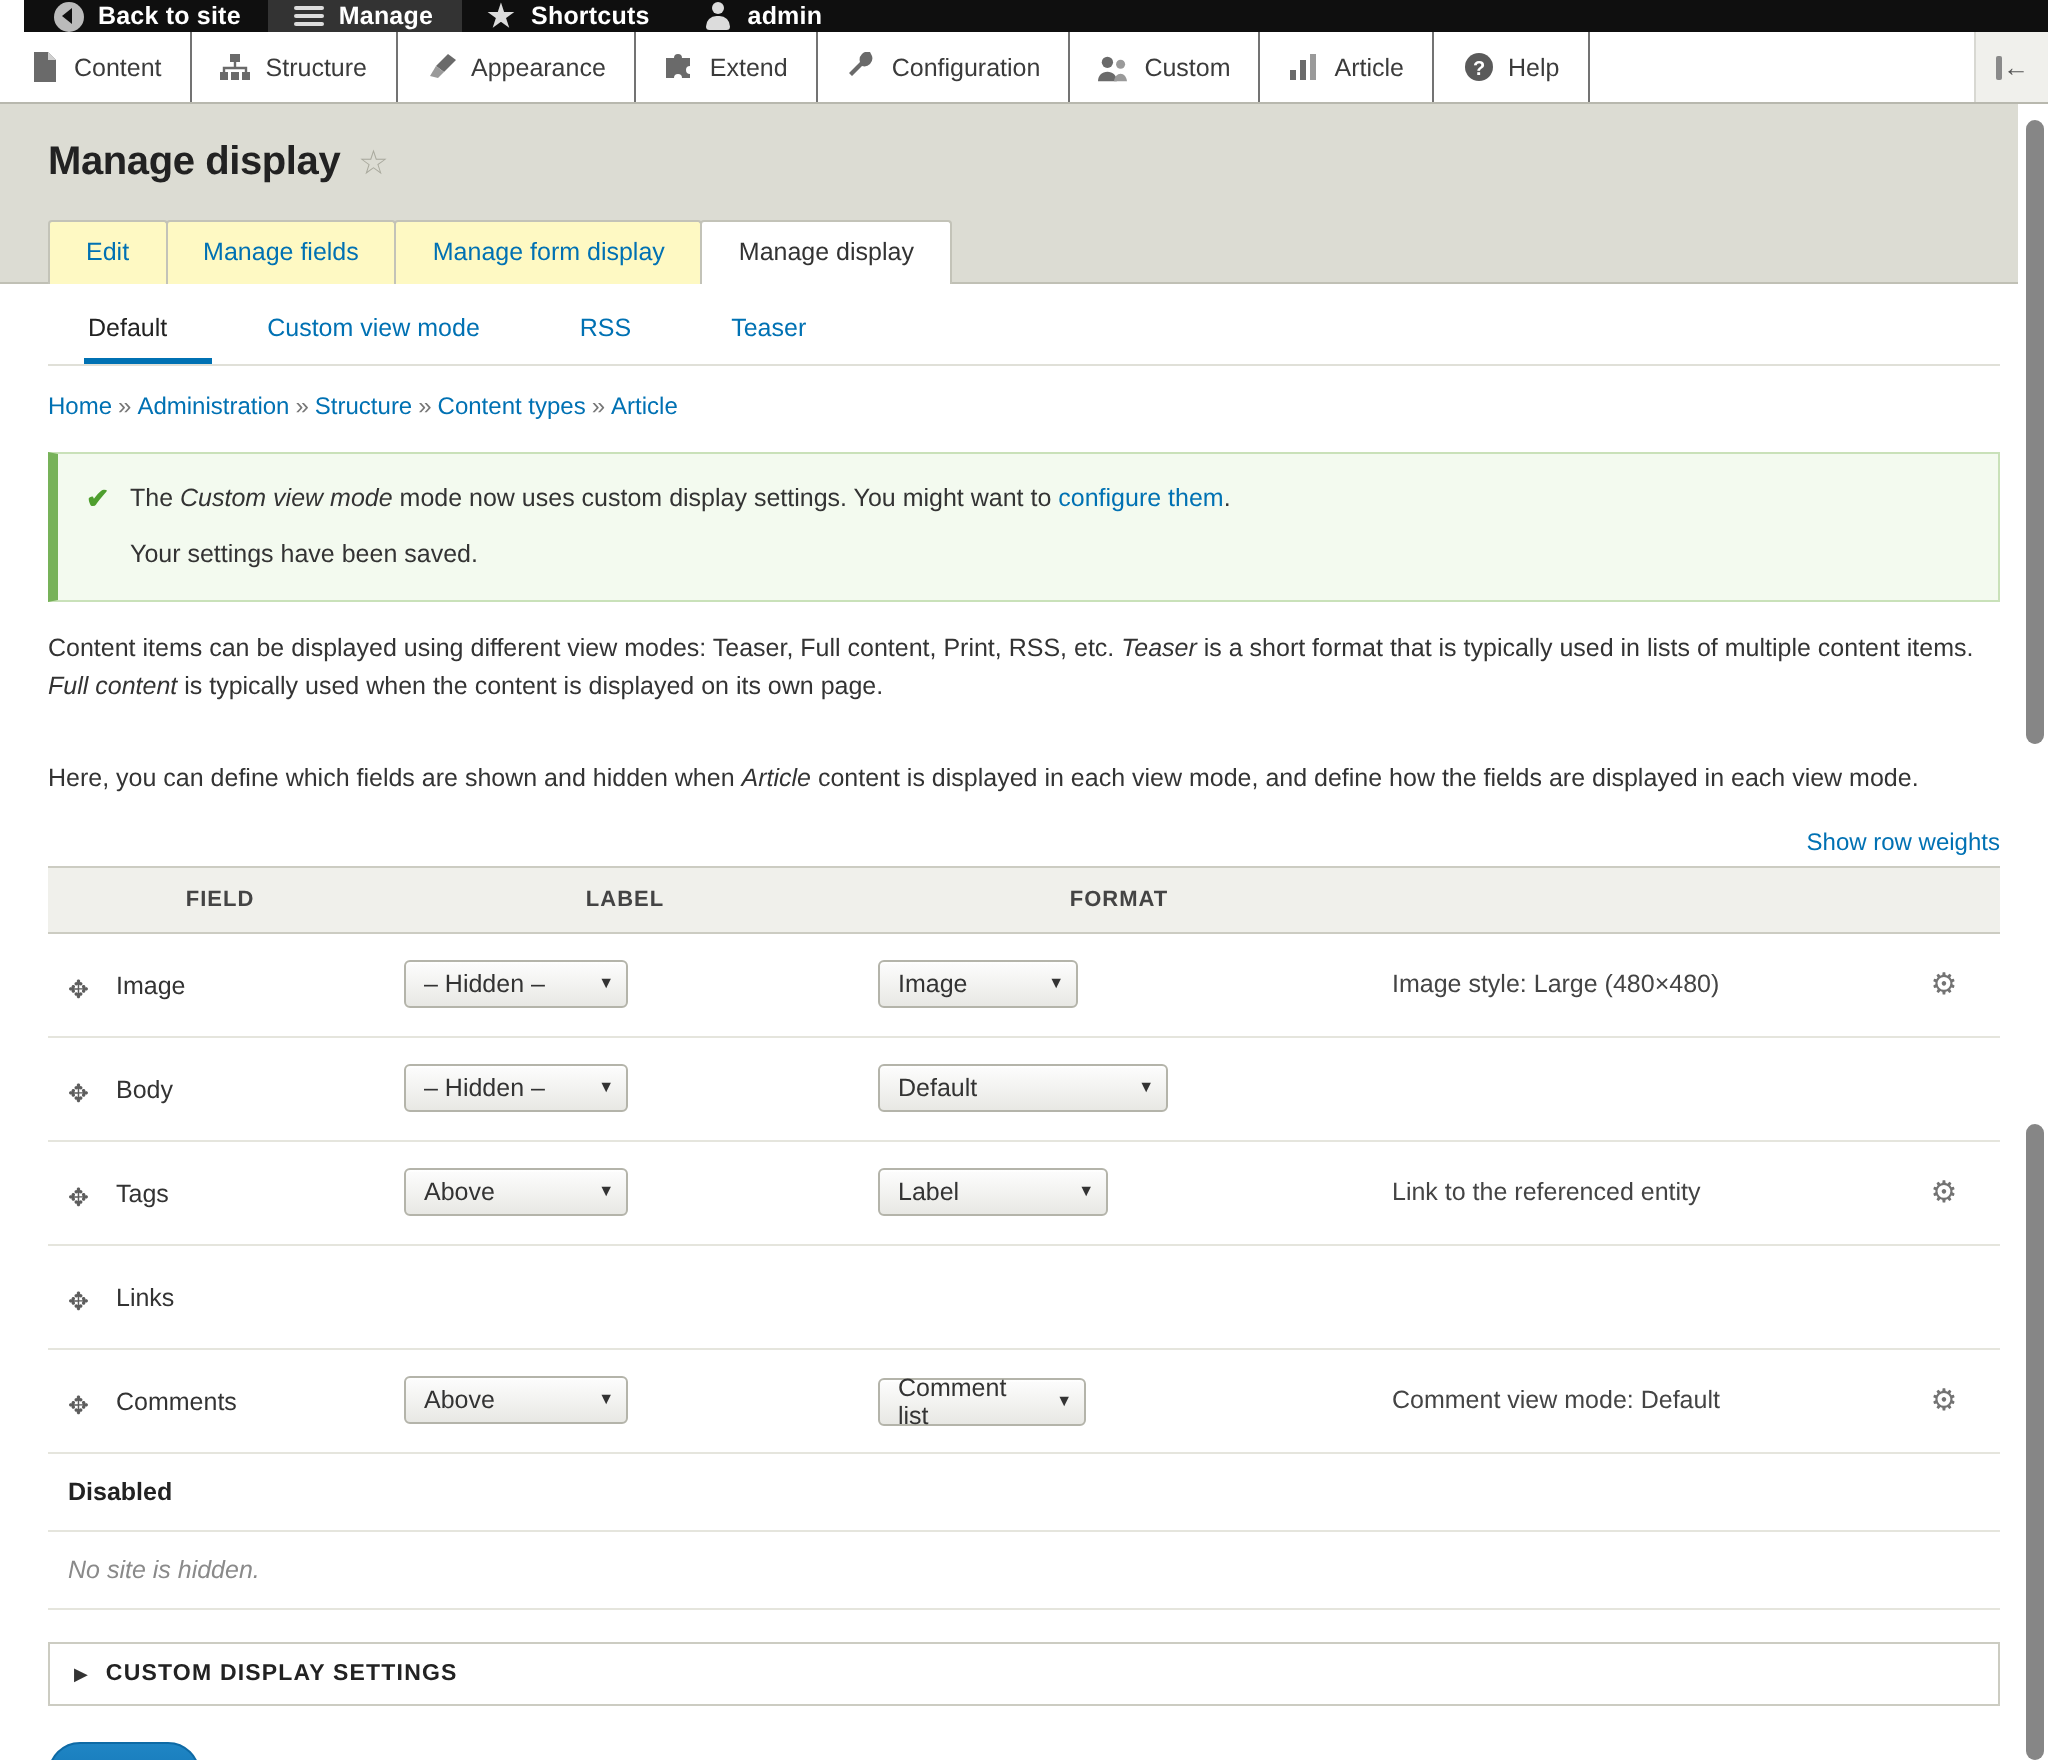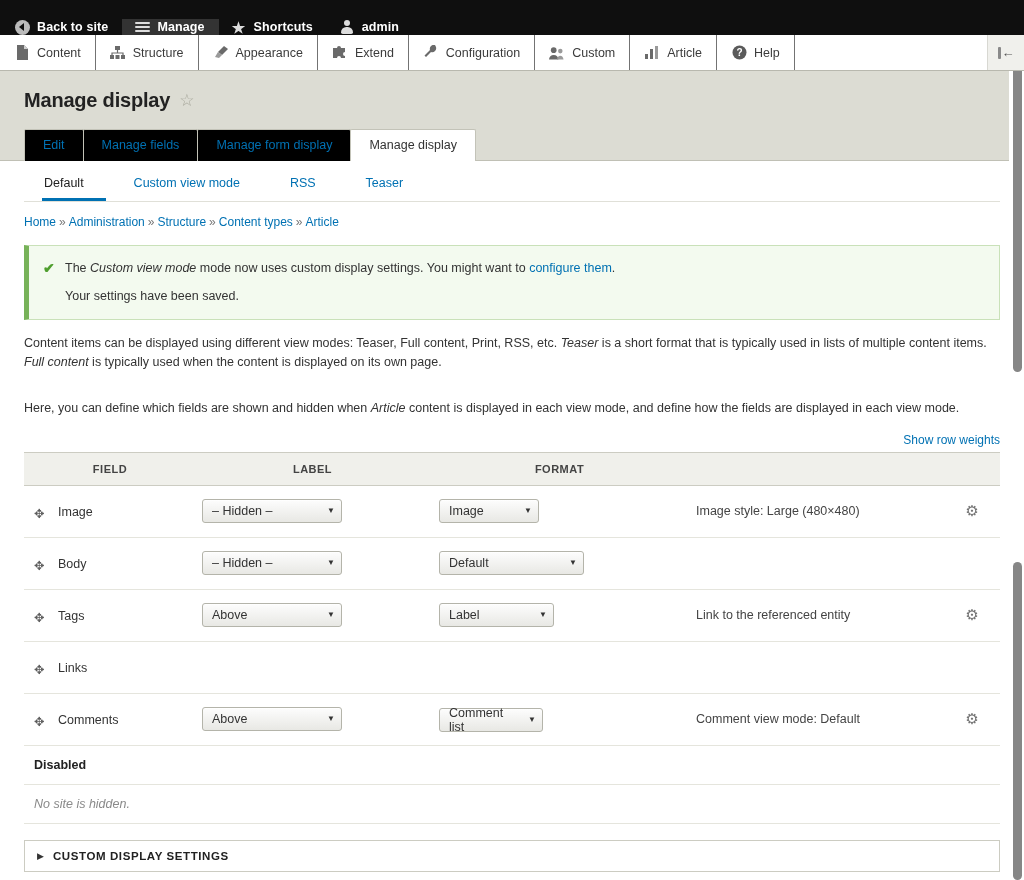--- a/index.html
+++ b/index.html
@@ -9,23 +9,23 @@
     font-family:"Liberation Sans", sans-serif;
     font-size:13px;
     color:#333;
     background:#fff;
     overflow:hidden;
     position:relative;
   }
 
   
   .toolbar-bar{
-    height:35px; background:#0f0f0f;
+    height:16px; background:#0f0f0f;
     display:flex; align-items:flex-end;
-    position:relative; z-index:20;
+    position:relative; z-index:20;margin-left:12px;
   }
   .tb-item{
     display:flex; align-items:center; gap:7px;
     padding:0 14px 0 12px;
     color:#fff; font-size:12.5px; font-weight:bold;
     letter-spacing:.1px;
     cursor:pointer; white-space:nowrap;
   }
   .tb-item.first{ padding-left:14px; }
   .tb-item.active{ background:#333; }
@@ -83,21 +83,21 @@
   }
   .page-title-row{ display:flex; align-items:center; gap:9px; padding-bottom:16px;}
   .page-title{ font-size:20px; font-weight:bold; color:#222; letter-spacing:-.2px;}
   .star-outline{ font-size:17px; color:#a9a99d; line-height:1;}
 
   
   .tabs-primary{ display:flex; align-items:flex-end; gap:0; margin-left:0; position:relative; top:1px;}
   .tab{
     padding:8px 18px 9px 18px;
     border:1px solid #c3c3b8; border-bottom:none;
-    background:#000000; color:#0071b3;
+    background:#fef9c3; color:#0071b3;
     font-size:12.5px; cursor:pointer;
     margin-right:-1px;
     border-radius:2px 2px 0 0;
   }
   .tab.active{ background:#fff; color:#333; border-color:#c3c3b8; }
 
   
   .content{ padding:0 24px; background:#fff; }
 
   .tabs-secondary{
@@ -168,21 +168,21 @@
   .sel{
     display:inline-flex; align-items:center; justify-content:space-between;
     background:linear-gradient(#fdfdfd,#e8e8e4);
     border:1px solid #b4b4aa; border-radius:3px;
     padding:4px 6px 4px 9px;
     font-size:12.5px; color:#333; cursor:pointer;
     box-shadow:0 1px 0 rgba(255,255,255,.7) inset;
     height:24px;
   }
   .sel .caret{ margin-left:10px; font-size:8px; color:#333; line-height:1;}
-  .sel.w130{ width:140px; }
+  .sel.w130{ width:112px; }
   .sel.w100{ width:100px; }
   .sel.w115{ width:115px; }
   .sel.w104{ width:104px; }
 
   .gear{ display:inline-block; color:#737373; font-size:15px; cursor:pointer; }
 
   .disabled-head td{
     font-weight:bold; font-size:12.5px; padding:12px 10px 12px 14px;
     background:#fff; color:#222;
   }

